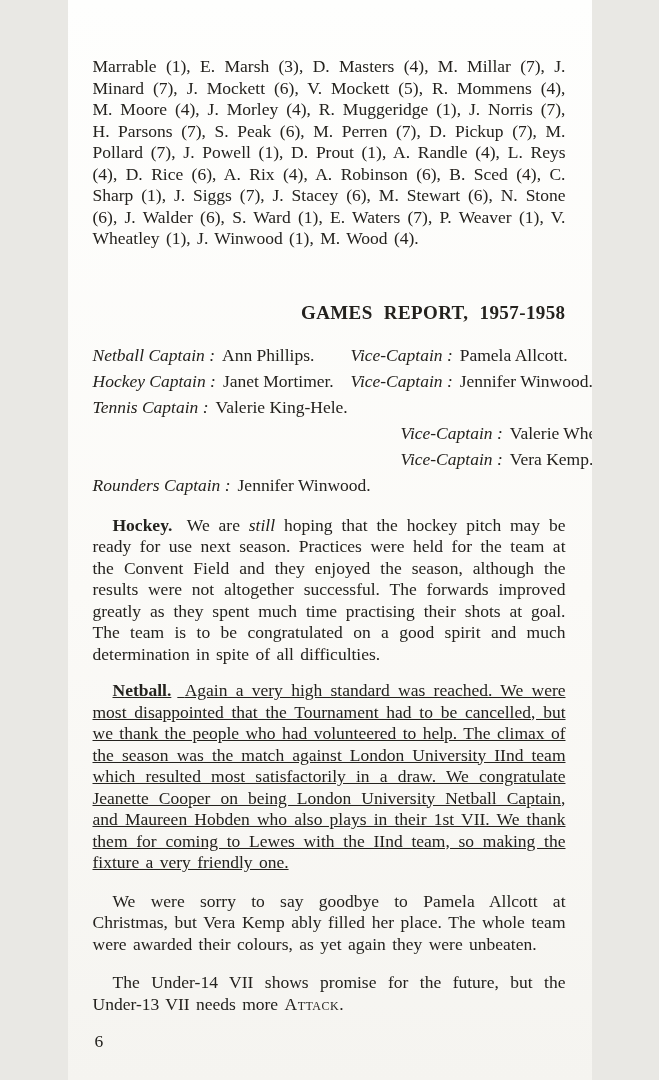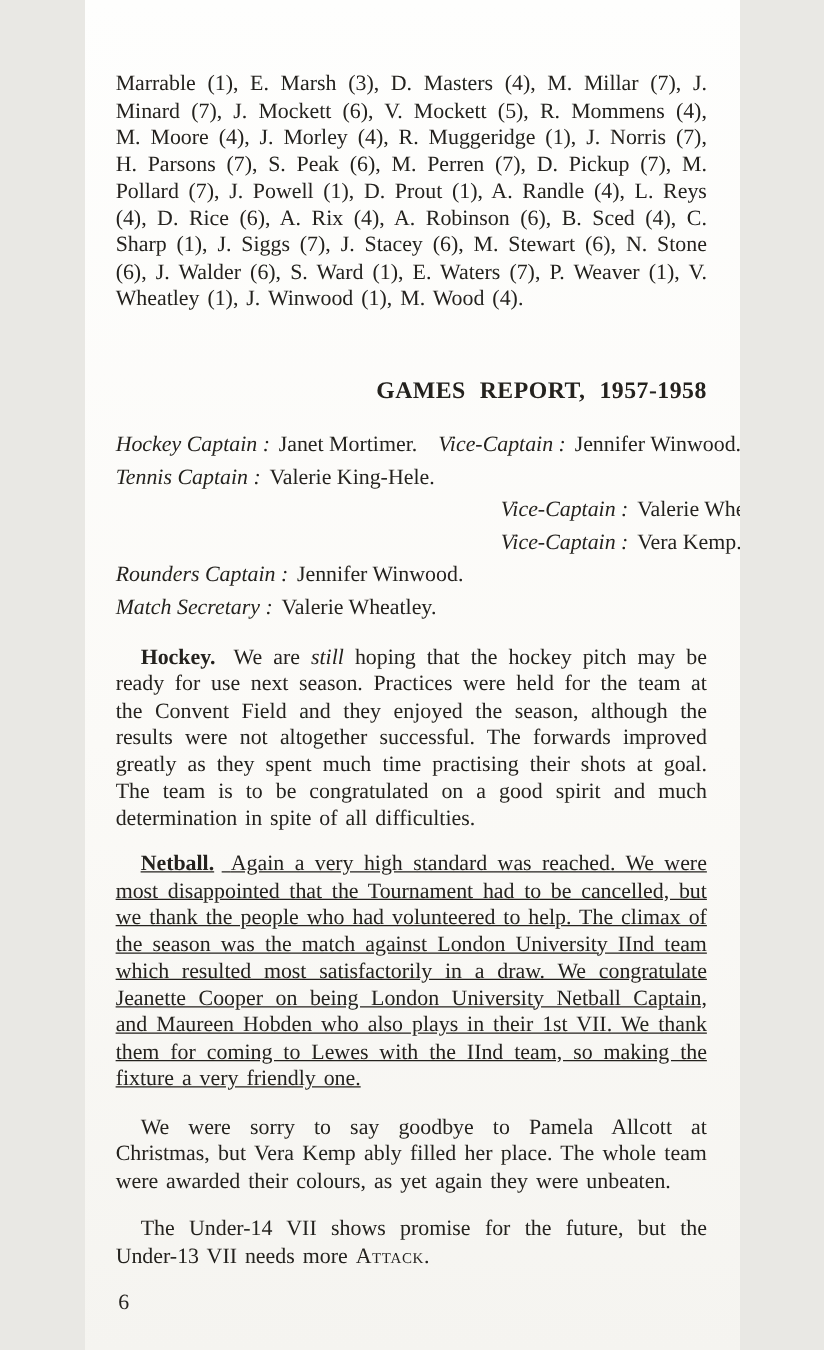--- a/index.html
+++ b/index.html
@@ -90,20 +90,28 @@
 <body>
 
 <div class="page">
 
   <p class="body-text">Marrable (1), E. Marsh (3), D. Masters (4), M. Millar (7), J. Minard (7), J. Mockett (6), V. Mockett (5), R. Mommens (4), M. Moore (4), J. Morley (4), R. Muggeridge (1), J. Norris (7), H. Parsons (7), S. Peak (6), M. Perren (7), D. Pickup (7), M. Pollard (7), J. Powell (1), D. Prout (1), A. Randle (4), L. Reys (4), D. Rice (6), A. Rix (4), A. Robinson (6), B. Sced (4), C. Sharp (1), J. Siggs (7), J. Stacey (6), M. Stewart (6), N. Stone (6), J. Walder (6), S. Ward (1), E. Waters (7), P. Weaver (1), V. Wheatley (1), J. Winwood (1), M. Wood (4).</p>
 
   <h1 class="heading">GAMES REPORT, 1957-1958</h1>
 
   <div class="officials">
 
+    <div class="official-row">
+      <span class="official-left">
+        <span class="label">Netball Captain :</span><span class="value">Ann Phillips.</span>
+      </span>
+      <span class="official-vice">
+        <span class="label">Vice-Captain :</span><span class="value">Pamela Allcott.</span>
+      </span>
+    </div>
 
     <div class="official-row">
       <span class="official-left">
         <span class="label">Hockey Captain :</span><span class="value">Janet Mortimer.</span>
       </span>
       <span class="official-vice">
         <span class="label">Vice-Captain :</span><span class="value">Jennifer Winwood.</span>
       </span>
     </div>
 
@@ -124,25 +132,20 @@
         <span class="label">Vice-Captain :</span><span class="value">Vera Kemp.</span>
       </span>
     </div>
 
     <div class="official-row">
       <span class="official-left">
         <span class="label">Rounders Captain :</span><span class="value">Jennifer Winwood.</span>
       </span>
     </div>
 
-    <div class="official-row">
-      <span class="official-left">
-        <span class="label">Match Secretary :</span><span class="value">Valerie Wheatley.</span>
-      </span>
-    </div>
 
   </div>
 
   <p class="body-text para">
     <span class="lead">Hockey.</span>
     <span>We are</span>
     <i>still</i>
     <span>hoping that the hockey pitch may be ready for use next season. Practices were held for the team at the Convent Field and they enjoyed the season, although the results were not altogether successful. The forwards improved greatly as they spent much time practising their shots at goal. The team is to be congratulated on a good spirit and much determination in spite of all difficulties.</span>
   </p>
 

